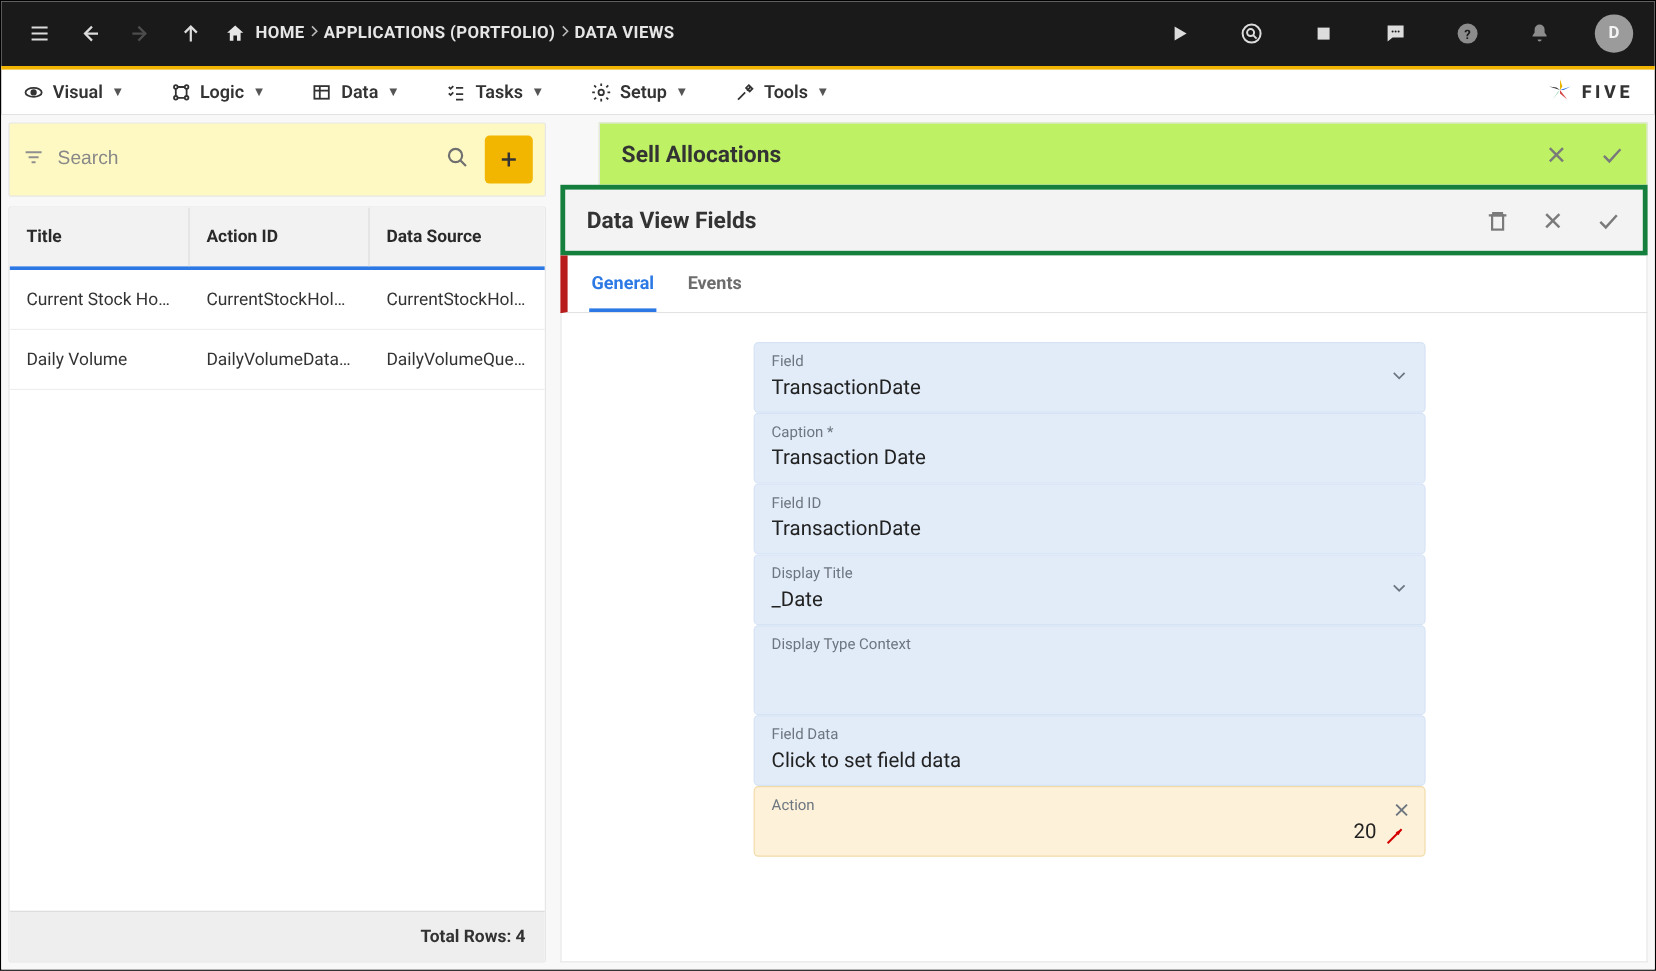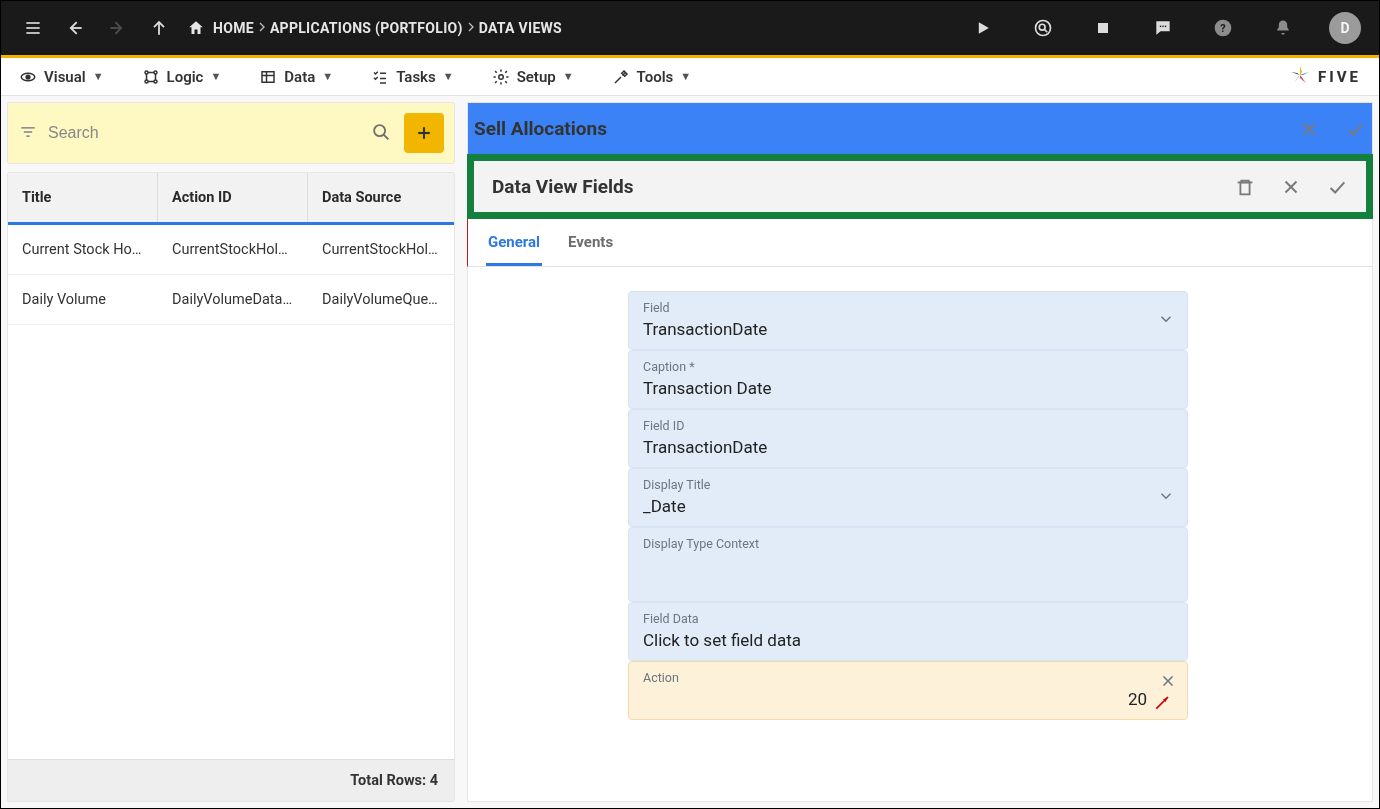--- a/index.html
+++ b/index.html
@@ -135,42 +135,42 @@
     border-top:1px solid #ddd;
   }
 
   .right {
     flex:1;
     padding:6px;
     display:flex; flex-direction:column;
     min-width:0;
   }
   .panelhead {
-    background:#3b82f6;
+    background:#bef264;
     border:1px solid #e6e6e6;
     border-bottom:none;
-    padding:14px 6px;
+    padding:14px 18px;
     display:flex; align-items:center;
-    font-size:19px; font-weight:700;
+    font-size:19px; font-weight:700;margin-left:32px;
   }
   .panelhead .actions { margin-left:auto; display:flex; gap:24px; }
   .panelhead .actions .ibtn,
   .panelhead2 .actions .ibtn { width:22px; height:22px; display:inline-flex; align-items:center; justify-content:center; color:#7a7a7a; cursor:pointer; }
   .panelhead2 {
     background:#f3f3f3;
-    border:7px solid #15803d;
+    border:4px solid #15803d;
     padding:14px 18px;
     display:flex; align-items:center;
     font-size:19px; font-weight:700;
   }
   .panelhead2 .actions { margin-left:auto; display:flex; gap:24px; }
 
   .tabs {
     background:#fff;
-    border-left:1px solid #b91c1c;
+    border-left:6px solid #b91c1c;
     border-right:1px solid #e6e6e6;
     display:flex; gap:24px;
     padding:0 18px;
     border-bottom:1px solid #e2e2e2;
   }
   .tabs .tab {
     padding:14px 2px 12px;
     font-weight:700;
     font-size:15px;
     color:#6c6c6c;

